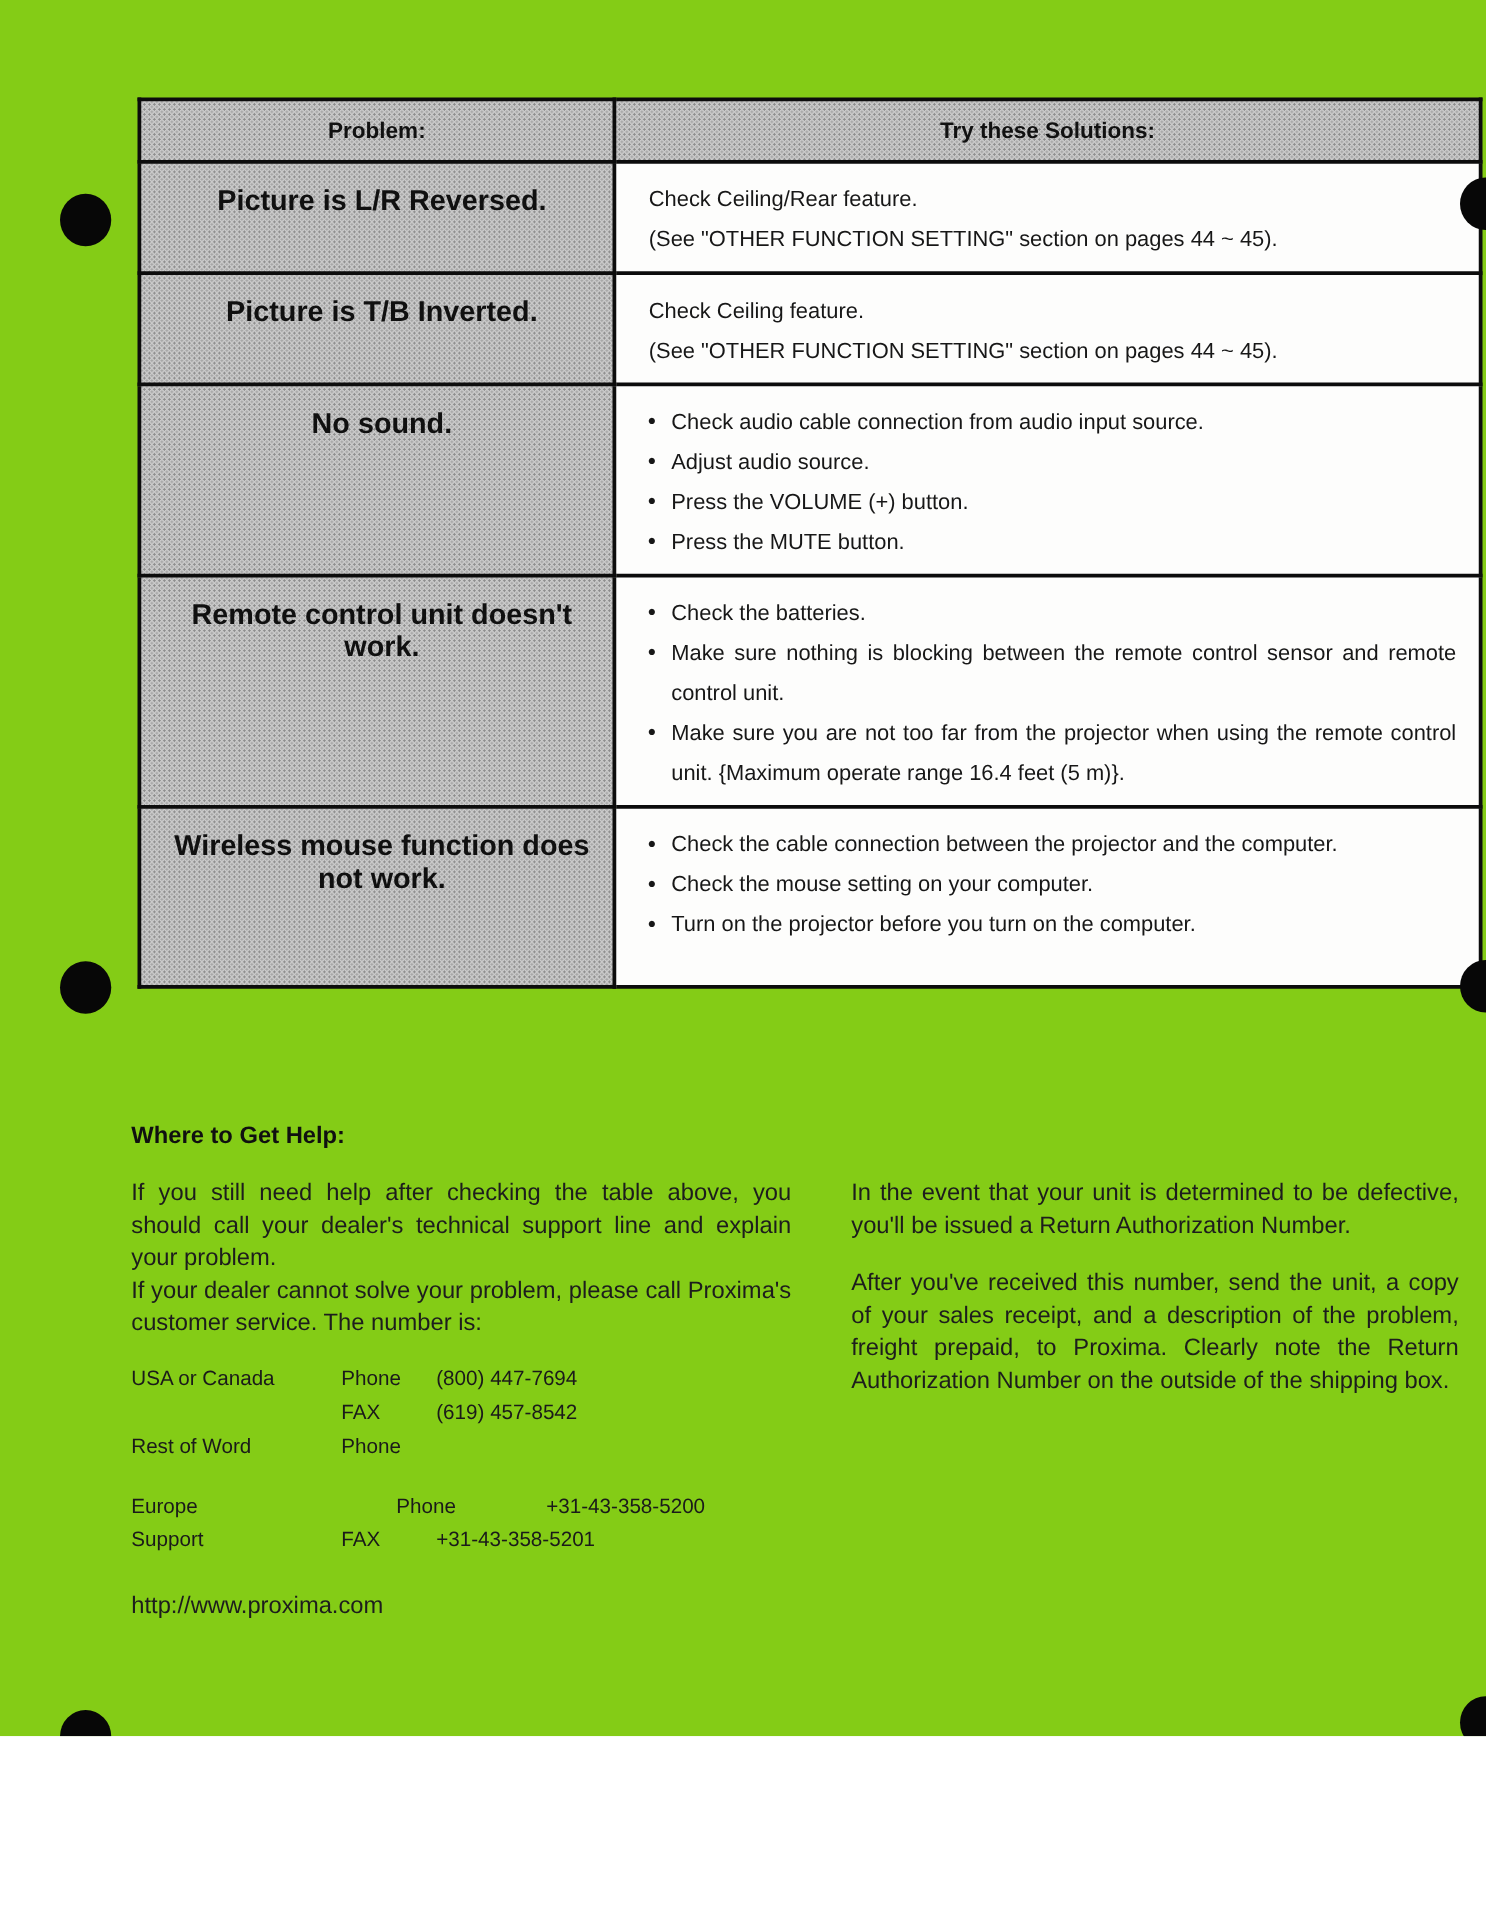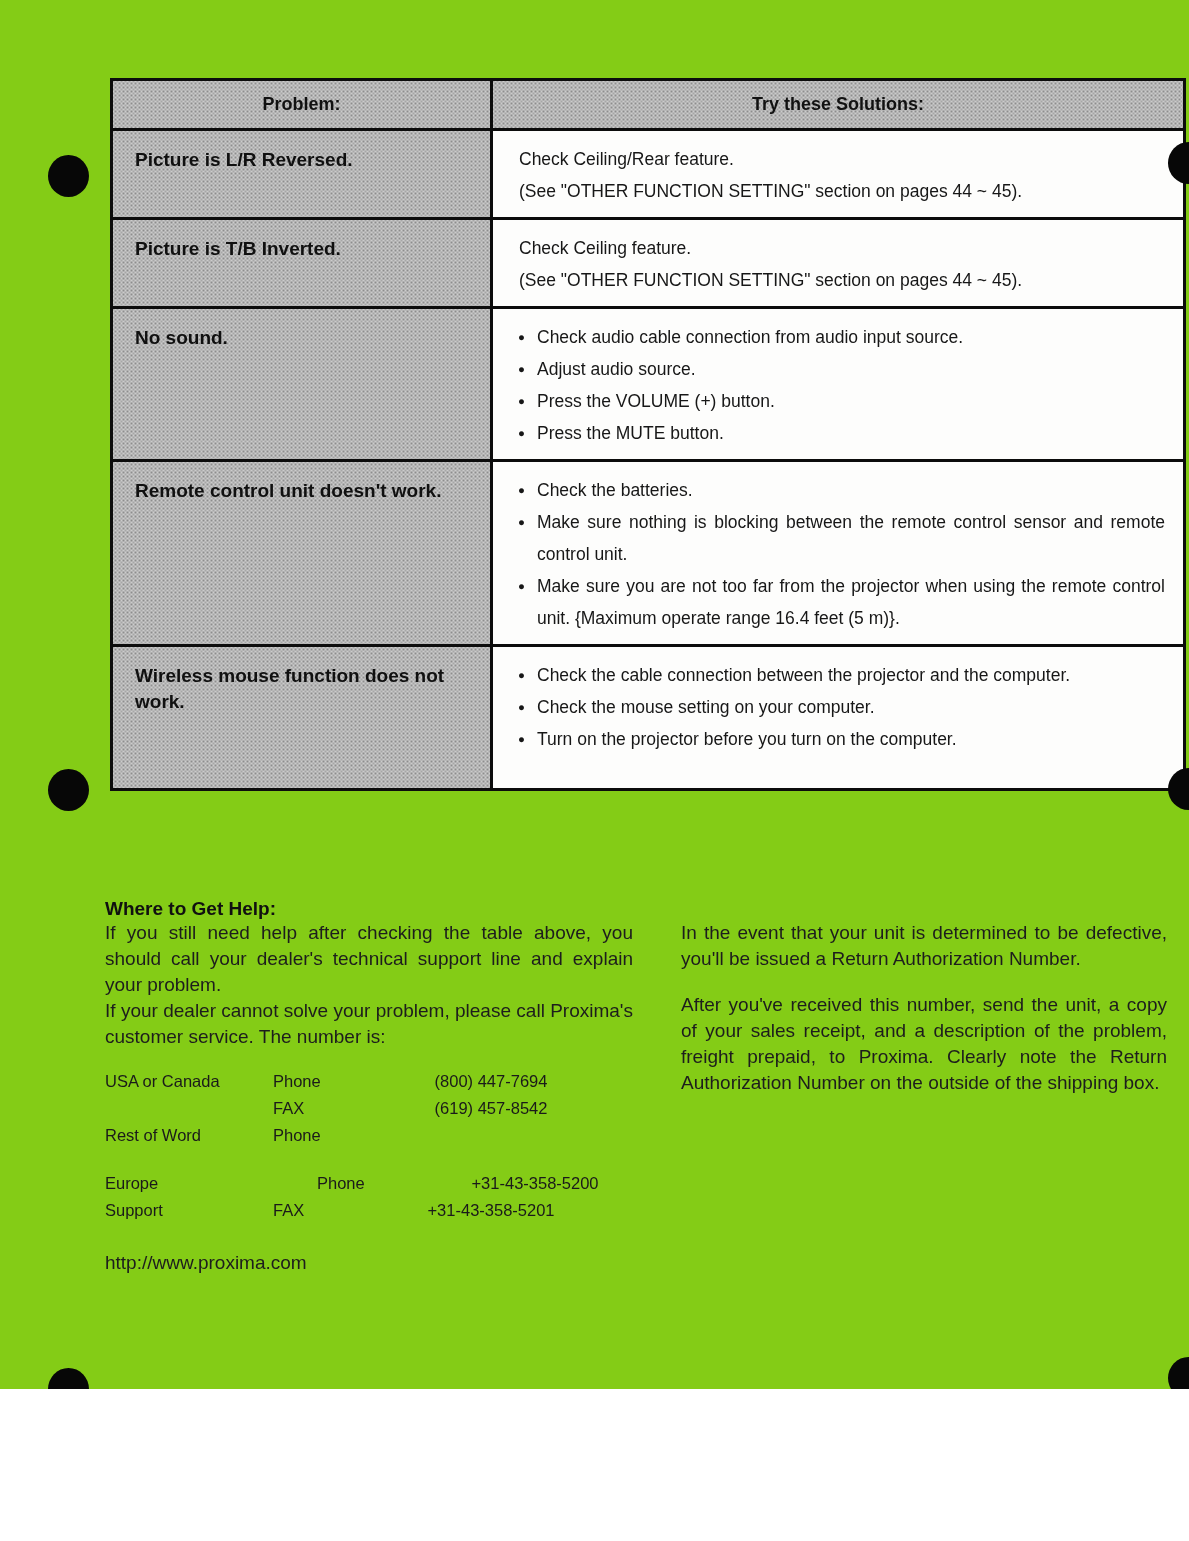--- a/index.html
+++ b/index.html
@@ -44,23 +44,24 @@
     font-weight: bold;
     text-align: center;
     vertical-align: middle;
     color: #111;
   }
   .problem-cell {
     padding: 16px 14px 10px 22px;
   }
   .problem-text {
     font-weight: bold;
-    font-size: 19px;
+    font-size: 23px;
     line-height: 26px;
     color: #101010;
+    text-align: center;
   }
   .solution-cell {
     padding: 12px 18px 10px 26px;
     background: #fdfdfc;
     font-size: 17.5px;
     line-height: 32px;
     color: #171717;
   }
   .sol-line { margin: 0; }
   ul.bullets { list-style: none; margin: 0; padding: 0; }
@@ -88,40 +89,41 @@
   .help {
     position: absolute;
     left: 105px;
     top: 898px;
     width: 1062px;
   }
   .help h2 {
     font-size: 19px;
     font-weight: bold;
     color: #101010;
+    margin-bottom: 22px;
   }
   .help .columns {
     display: flex;
     gap: 48px;
   }
   .help .col-left { width: 528px; }
   .help .col-right { width: 486px; }
   .help p {
     font-size: 19px;
     line-height: 26px;
     text-align: justify;
     color: #1d1d1d;
   }
   .col-right p { margin-bottom: 20px; }
 
   .contacts { margin-top: 18px; font-size: 16.5px; line-height: 27px; }
   .contact-row { display: flex; }
   .contact-row .c-label  { width: 168px; flex: 0 0 168px; }
   .contact-row .c-method { width: 76px;  flex: 0 0 76px; }
-  .contact-row .c-number { flex: 1; text-align: center; }
+  .contact-row .c-number { flex: 1; }
   .contact-row.group-gap { margin-top: 21px; gap: 44px; }
 
   .url { margin-top: 26px; font-size: 16px; text-align: left !important; }
 
   
   .hole {
     position: absolute;
     width: 41px;
     height: 42px;
     background: #070707;

